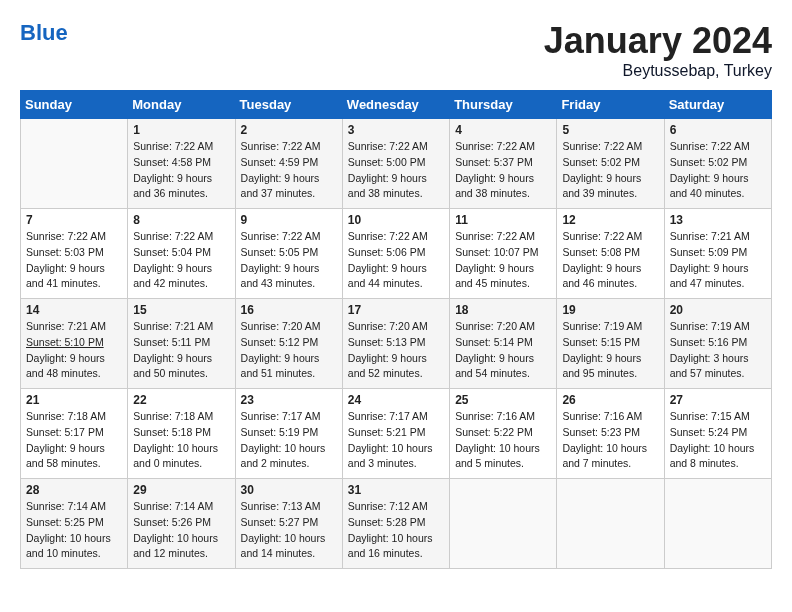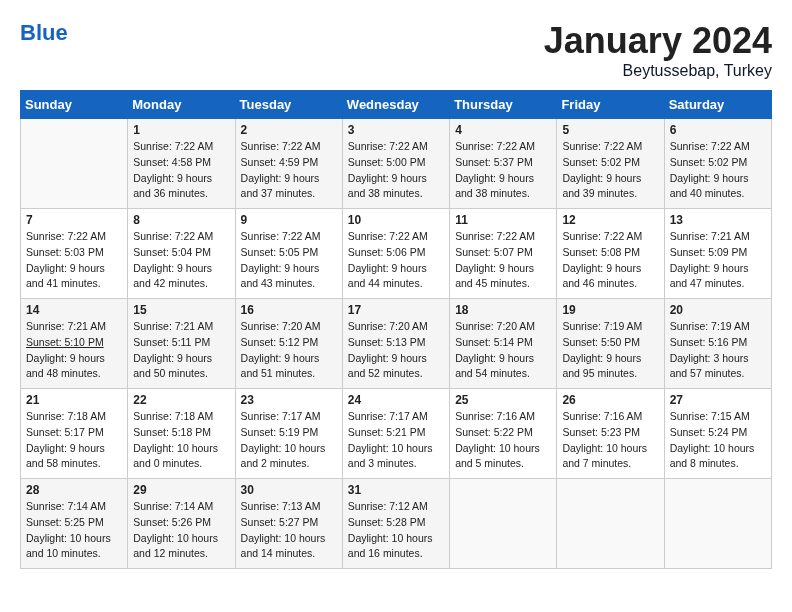--- a/index.html
+++ b/index.html
@@ -209,21 +209,21 @@
           <div class="day-info">
             <span style="display: block;">Sunrise: 7:22 AM</span>
             <span style="display: block;">Sunset: 5:06 PM</span>
             <span style="display: block;">Daylight: 9 hours and 44 minutes.</span>
           </div>
         </td>
         <td>
           <span class="day-num">11</span>
           <div class="day-info">
             <span style="display: block;">Sunrise: 7:22 AM</span>
-            <span style="display: block;">Sunset: 5:07 PM</span>
+            <span style="display: block;">Sunset: 10:07 PM</span>
             <span style="display: block;">Daylight: 9 hours and 45 minutes.</span>
           </div>
         </td>
         <td>
           <span class="day-num">12</span>
           <div class="day-info">
             <span style="display: block;">Sunrise: 7:22 AM</span>
             <span style="display: block;">Sunset: 5:08 PM</span>
             <span style="display: block;">Daylight: 9 hours and 46 minutes.</span>
           </div>
@@ -275,21 +275,21 @@
           <div class="day-info">
             <span style="display: block;">Sunrise: 7:20 AM</span>
             <span style="display: block;">Sunset: 5:14 PM</span>
             <span style="display: block;">Daylight: 9 hours and 54 minutes.</span>
           </div>
         </td>
         <td>
           <span class="day-num">19</span>
           <div class="day-info">
             <span style="display: block;">Sunrise: 7:19 AM</span>
-            <span style="display: block;">Sunset: 5:50 PM</span>
+            <span style="display: block;">Sunset: 5:15 PM</span>
             <span style="display: block;">Daylight: 9 hours and 95 minutes.</span>
           </div>
         </td>
         <td>
           <span class="day-num">20</span>
           <div class="day-info">
             <span style="display: block;">Sunrise: 7:19 AM</span>
             <span style="display: block;">Sunset: 5:16 PM</span>
             <span style="display: block;">Daylight: 3 hours and 57 minutes.</span>
           </div>

